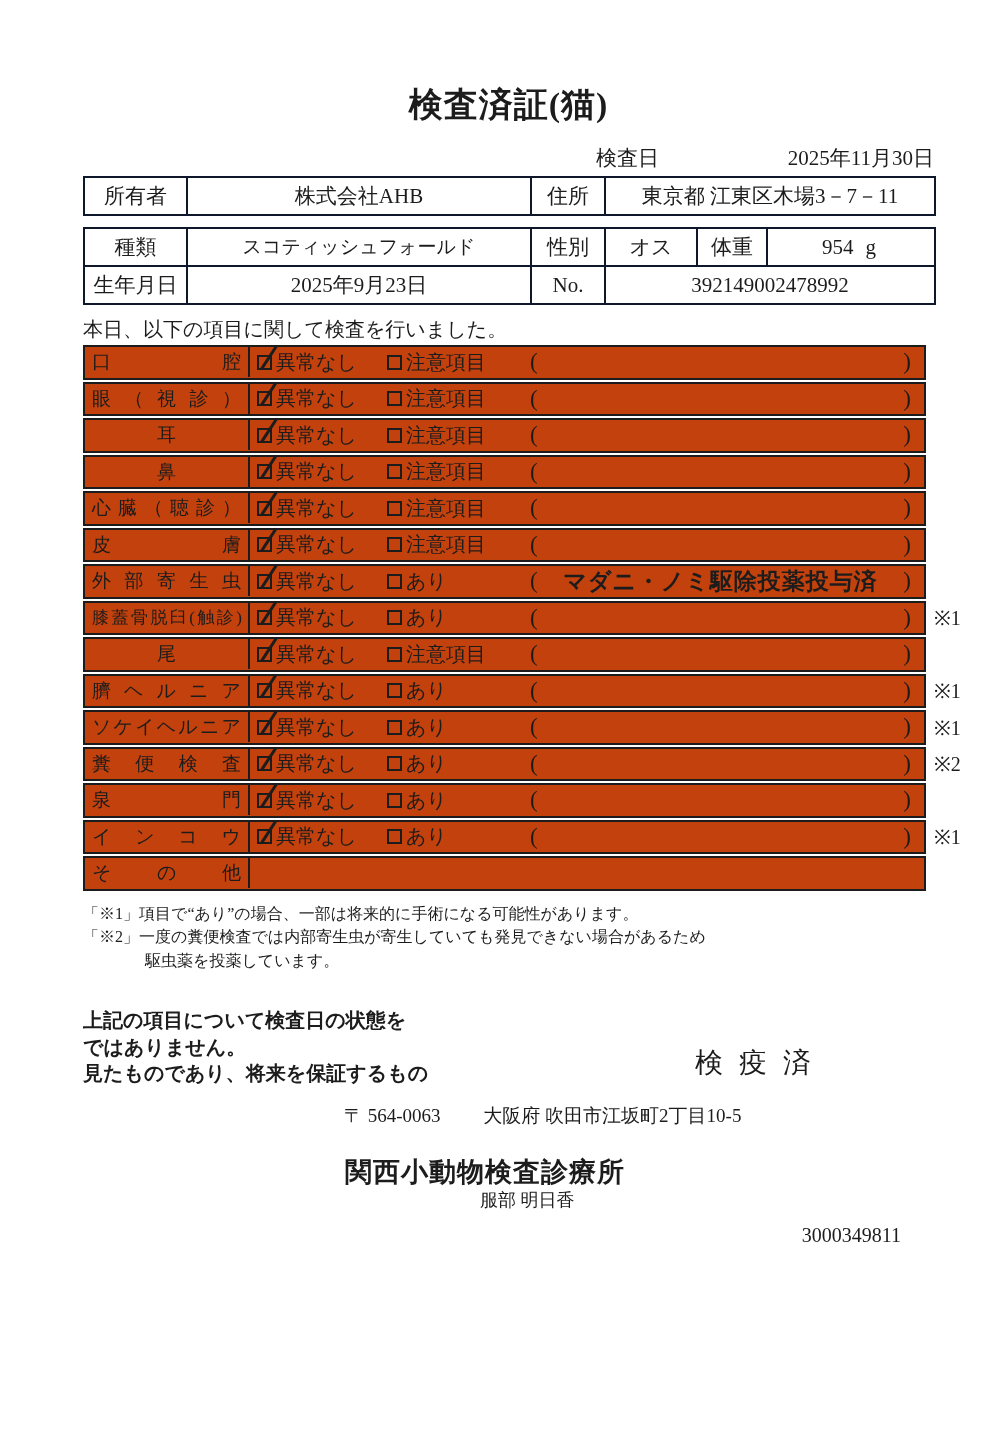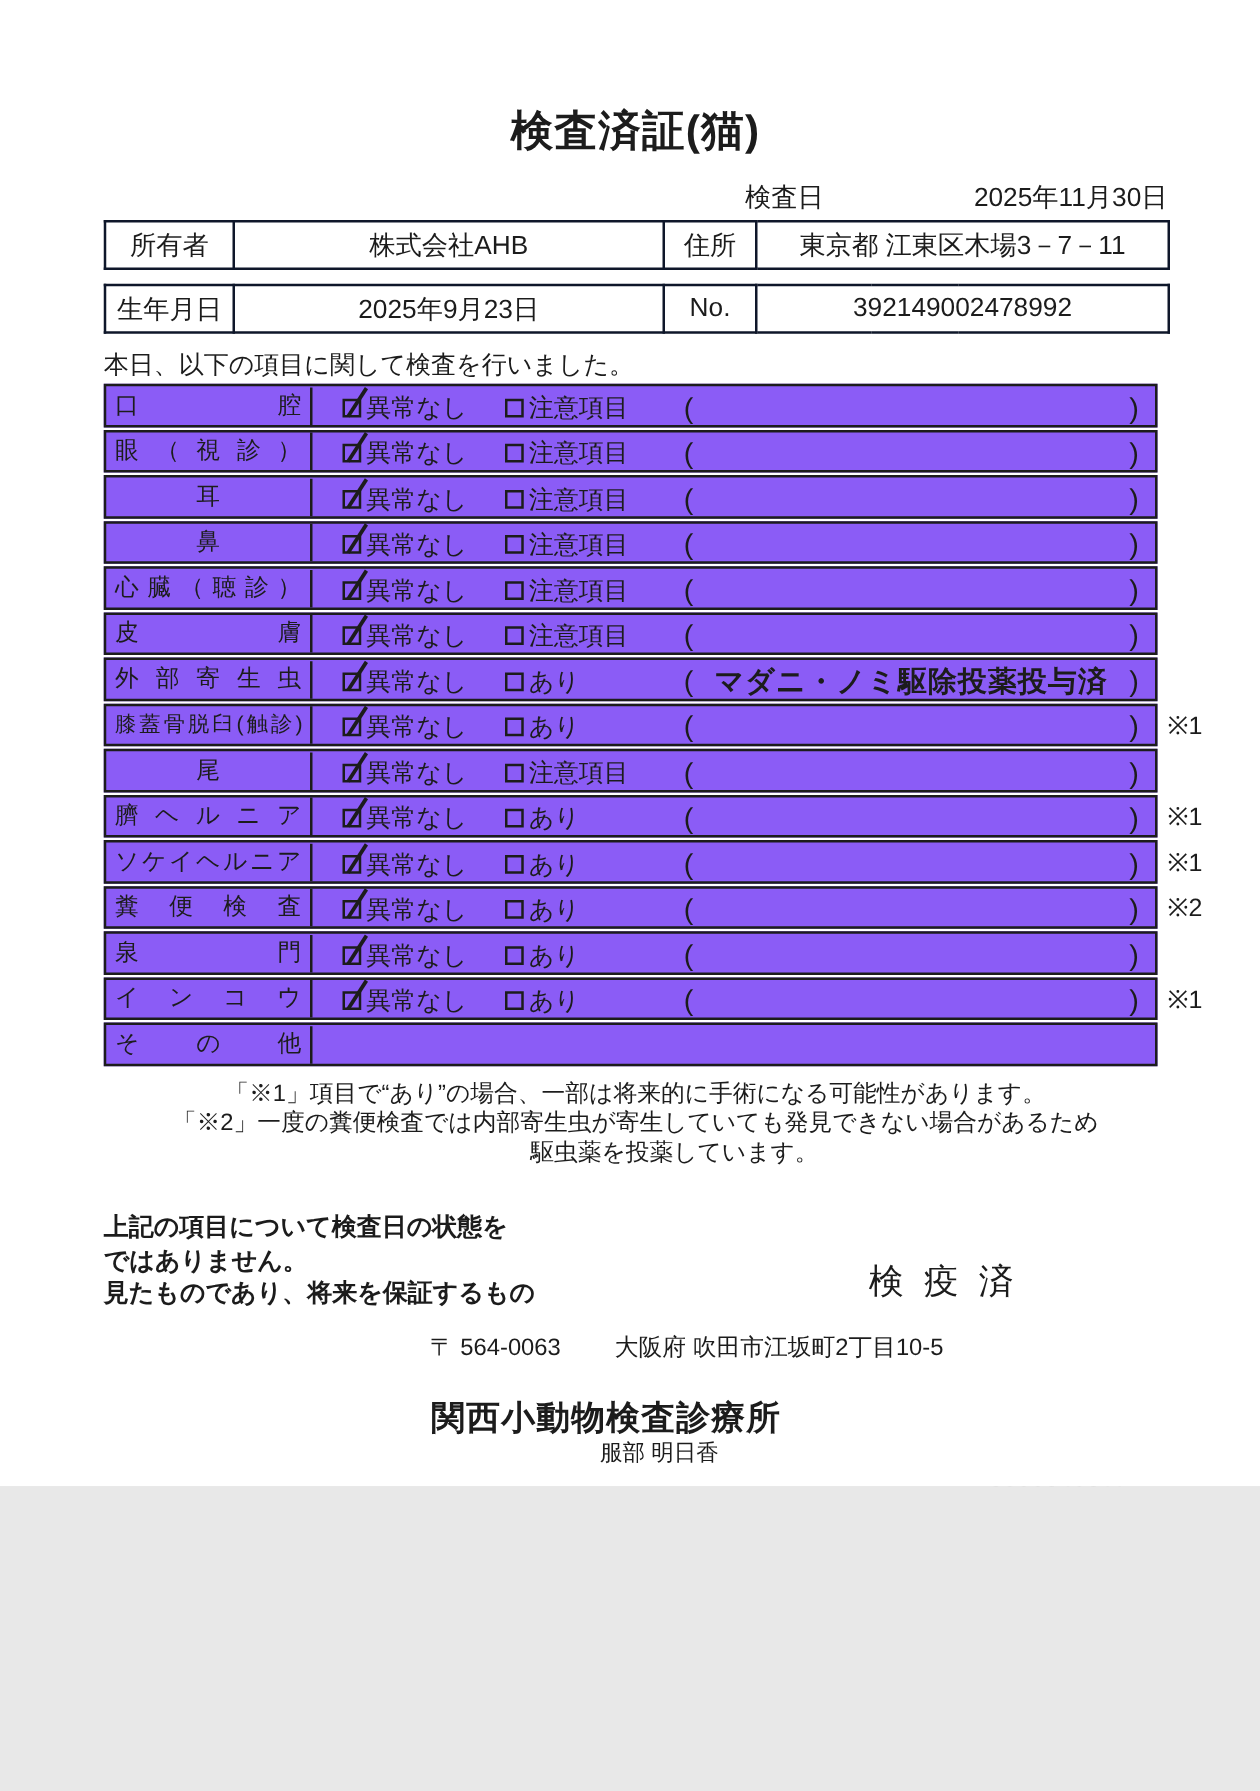--- a/index.html
+++ b/index.html
@@ -1,22 +1,22 @@
 <!DOCTYPE html>
 <html><head>
 <meta charset="utf-8">
 <style>
   * { margin:0; padding:0; box-sizing:border-box; }
   html,body { background:#e8e8e8; }
   .page {
     position:relative;
-    width:1008px; height:1189px;
+    width:1008px; height:1433px;
     background:#ffffff;
     color:#1c1c1c;
-    font-family:Liberation Sans, sans-serif;
+    font-family:Liberation Serif, serif;
     overflow:hidden;
   }
   .content { position:absolute; left:83px; top:0; width:851px; }
 
   
   .title {
     margin-top:82px;
     text-align:center;
     font-size:34px;
     font-weight:bold;
@@ -61,23 +61,22 @@
   .intro { margin-top:11px; font-size:20px; height:24px; }
 
   
   .items { margin-top:5px; width:920px; }
   .item-row { display:flex; align-items:stretch; margin-bottom:2px; }
   .item-box {
     width:843px;
     border:2px solid #1c1c1c;
     height:34.5px;
     display:flex;
-    align-items:flex-end;
-    background:#8b5cf6;
-    gap:17px;
+    align-items:center;
+    background:#c2410c;
   }
   .item-label {
     width:165px;
     border-right:2px solid #1c1c1c;
     padding:0 7px;
     font-size:19px;
     line-height:30px;
     text-align:justify;
     text-align-last:justify;
     overflow:hidden;
@@ -129,21 +128,21 @@
   }
   .item-note {
     width:70px;
     padding-left:8px;
     font-size:20px;
     display:flex;
     align-items:center;
   }
 
   
-  .notes { margin-top:11px; font-size:19px; line-height:23.5px;text-align:center; }
+  .notes { margin-top:11px; font-size:16px; line-height:23.5px; }
   .notes .indent { padding-left:62px; }
 
   
   .bottom-row { margin-top:35px; display:flex; align-items:center; }
   .disclaimer { width:390px; font-size:20px; font-weight:600; line-height:26.5px; }
   .stamp {
     margin-left:222px;
     margin-top:32px;
     font-size:28px;
     letter-spacing:16px;
@@ -192,20 +191,28 @@
     <table class="info t2">
       <colgroup>
           <col style="width:103px">
           <col style="width:344px">
           <col style="width:74px">
           <col style="width:92px">
           <col style="width:70px">
           <col style="width:168px">
         </colgroup>
       <tbody>
+          <tr>
+        <th>種類</th>
+        <td class="breed">スコティッシュフォールド</td>
+        <th>性別</th>
+        <td>オス</td>
+        <th>体重</th>
+        <td class="weight-val"><span>954</span><span class="unit">g</span></td>
+      </tr>
       <tr>
         <th>生年月日</th>
         <td>2025年9月23日</td>
         <th>No.</th>
         <td colspan="3">392149002478992</td>
       </tr>
     </tbody>
       </table>
 
     <div class="intro">本日、以下の項目に関して検査を行いました。</div>

